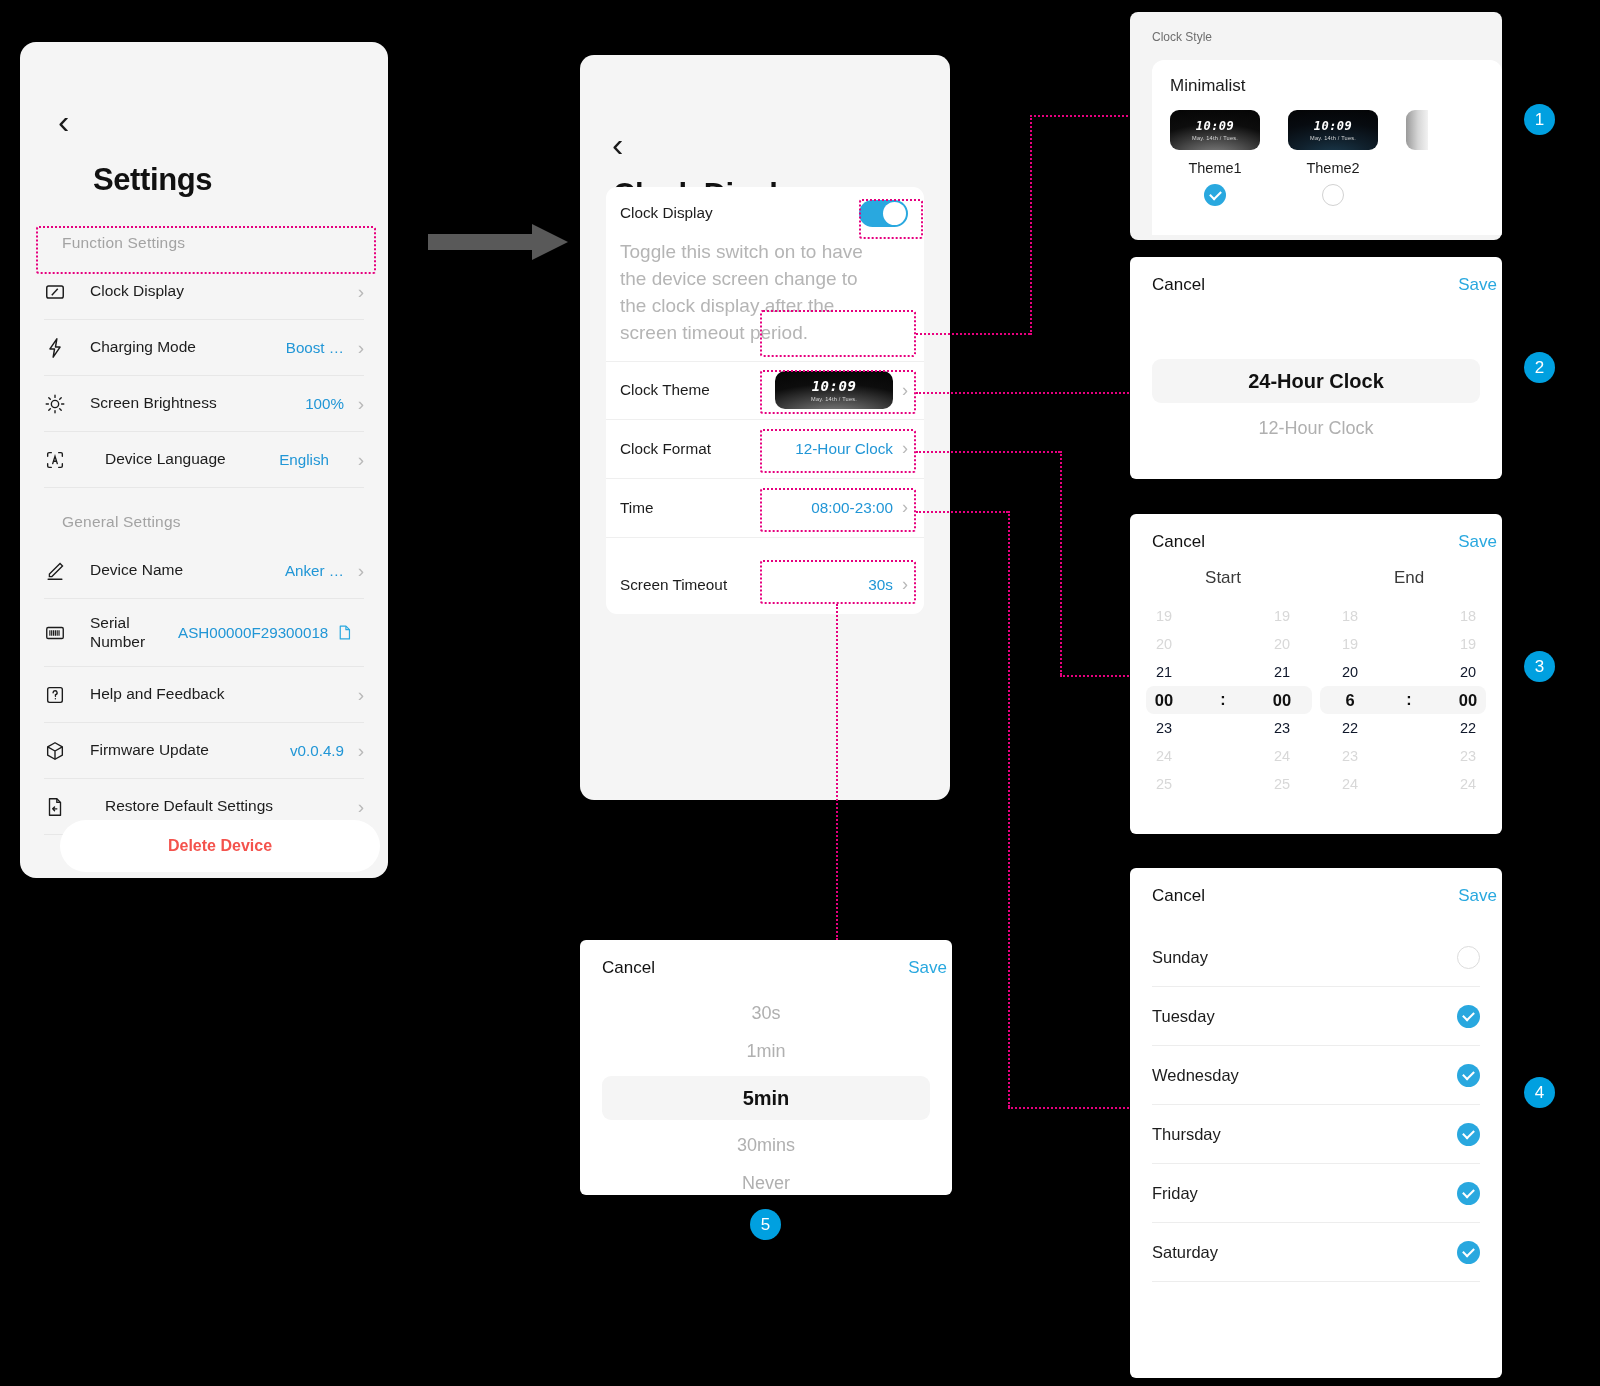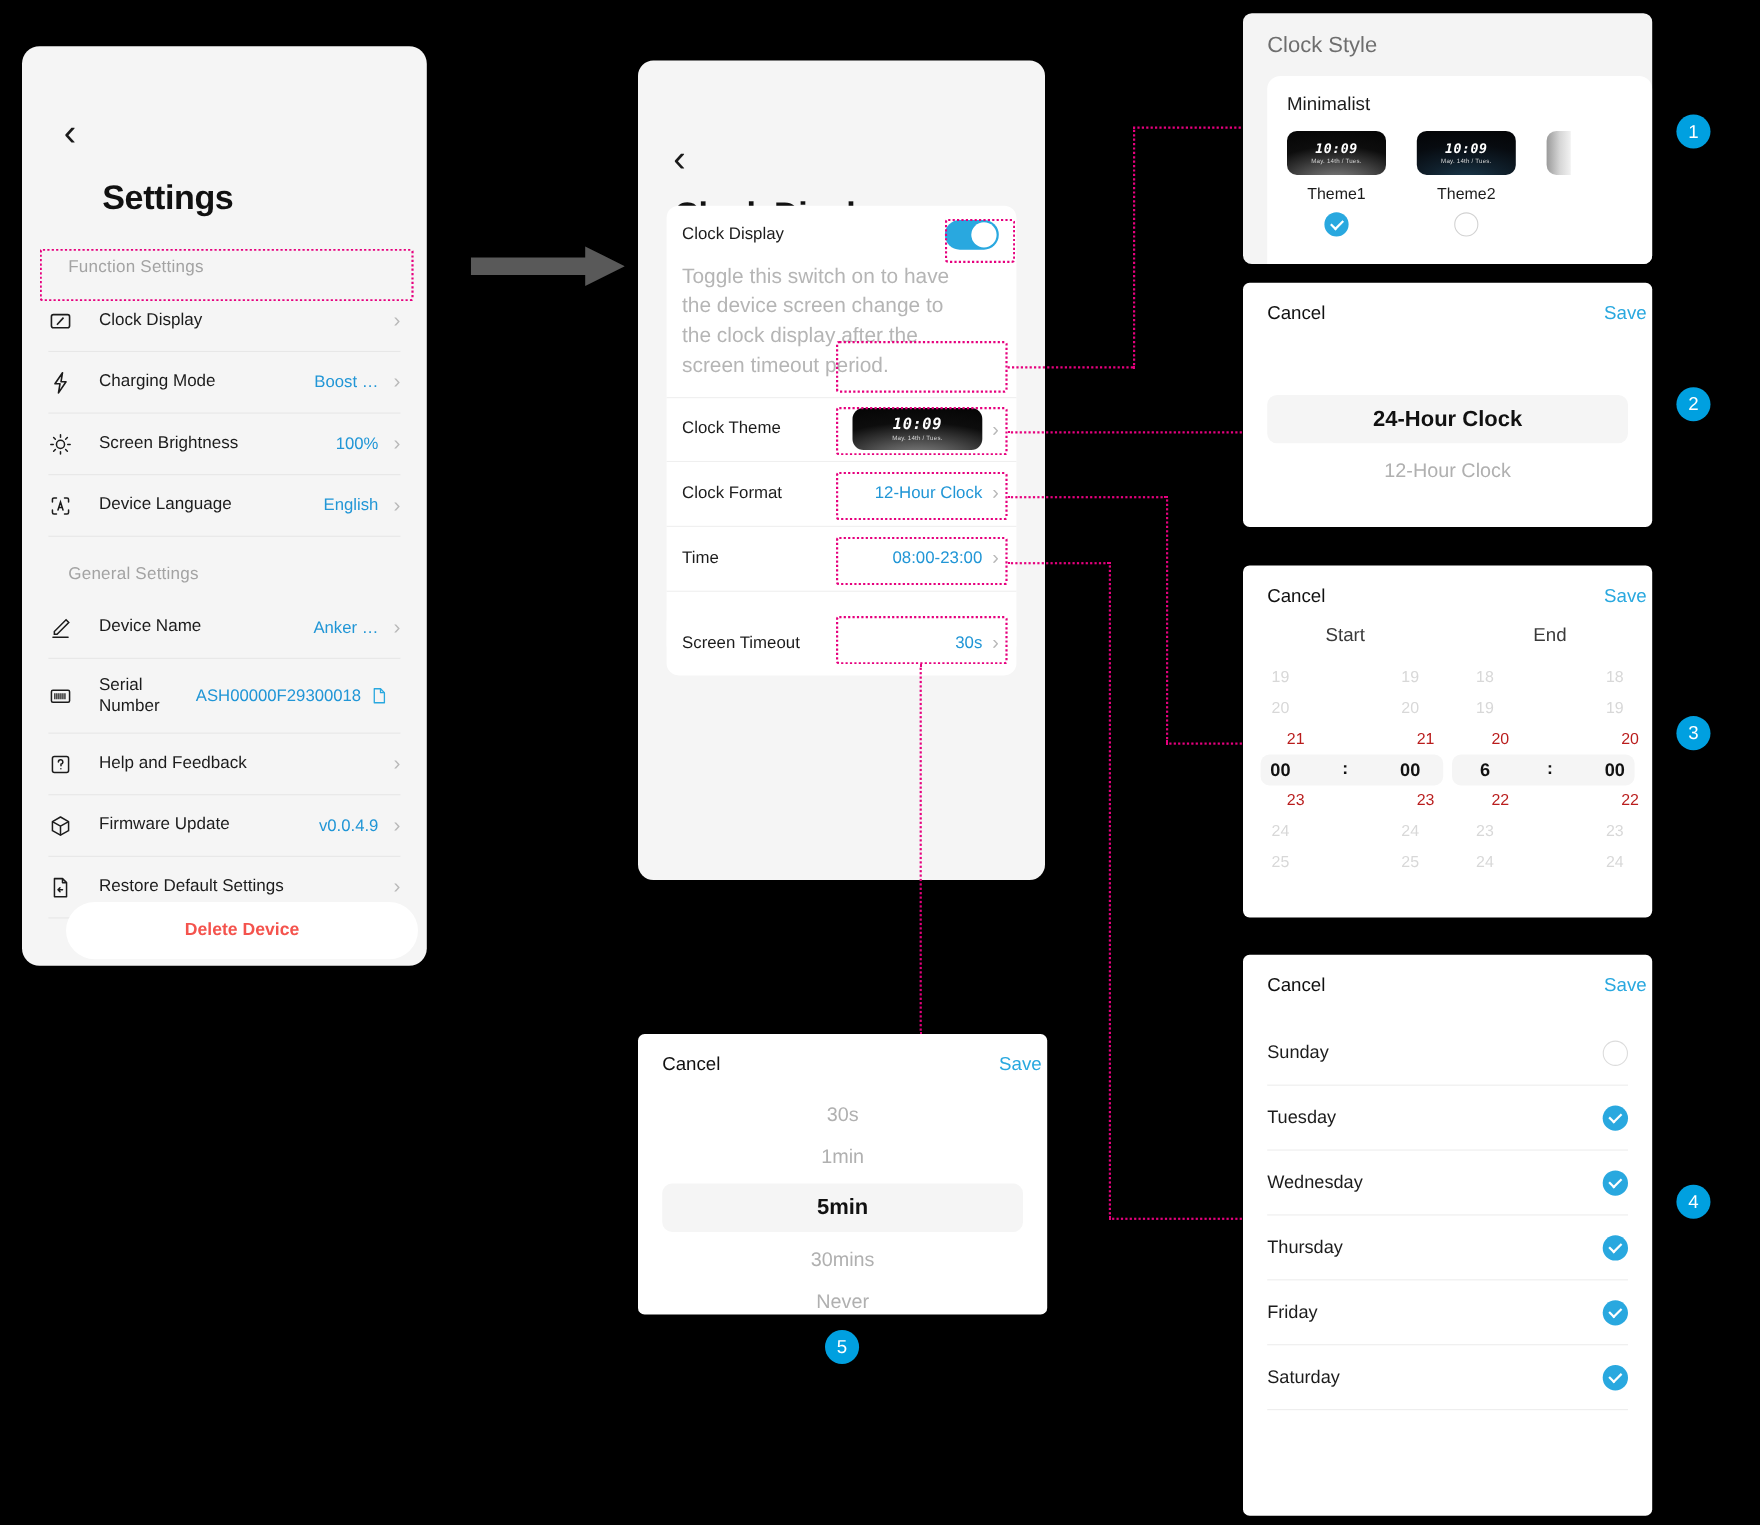--- a/index.html
+++ b/index.html
@@ -36,21 +36,21 @@
   .sec-label {
     position: absolute; left: 42px; font-size: 15.5px; color: #a3a3a3;
     letter-spacing: 0.2px;
   }
   .rows { position: absolute; left: 24px; width: 320px; }
   .row {
     position: relative; display: flex; align-items: center;
     height: 56px; border-bottom: 1px solid #e7e7e7;
     padding: 0 0 0 0;
   }
-  .row:last-child { border-bottom: 1px solid #e7e7e7; }
+  .row:last-child { border-bottom: 1px solid #e7e7e7; gap: 15px; }
   .row .ic { width: 46px; flex: 0 0 46px; display:flex; align-items:center; justify-content:flex-start; }
   .row .lbl { font-size: 15.5px; color: #1c1c1c; flex: 1 1 auto; line-height: 1.22; }
   .row .val { font-size: 15.2px; color: #2196d6; margin-right: 6px; white-space: nowrap; }
   .row .chev { color: #b9b9b9; font-size: 19px; font-weight: 300; width: 14px; text-align: right; }
   .row.tall { height: 68px; }
 
   .delete-btn {
     position: absolute; left: 40px; width: 320px; height: 52px;
     background: #fff; border-radius: 26px; display: flex;
     align-items: center; justify-content: center;
@@ -123,21 +123,21 @@
   #p5 { left: 580px; top: 940px; width: 372px; height: 255px; background:#fff; border-radius: 6px;}
 
   .sheet-bar {
     display: flex; align-items: center; justify-content: space-between;
     padding: 18px 5px 0 22px;
   }
   .sheet-bar .cancel { font-size: 17px; color: #111; }
   .sheet-bar .save { font-size: 17px; color: #29a8df; }
 
   
-  .cs-title { font-size: 20px; color: #6e6e6e; padding: 18px 0 0 22px; }
+  .cs-title { font-size: 12px; color: #6e6e6e; padding: 18px 0 0 22px; }
   .cs-card {
     margin: 16px 0 0 22px; background: #fff; border-radius: 12px 12px 0 0;
     height: 175px; padding: 16px 0 0 18px; overflow: hidden;
   }
   .cs-card .minimal { font-size: 17px; color: #1c1c1c; margin-bottom: 14px; }
   .themes { display: flex; align-items: flex-start; gap: 28px; }
   .theme-col { display: flex; flex-direction: column; align-items: center; width: 90px; }
   .theme-thumb { width: 90px; height: 40px; border-radius: 9px; }
   .theme-name { font-size: 14.5px; color: #1c1c1c; margin-top: 10px; }
   .radio { width: 22px; height: 22px; border-radius: 50%; border: 1.5px solid #d2d2d2; margin-top: 8px; background:#fff;}
@@ -168,21 +168,21 @@
   .tw-body { position: relative; margin-top: 14px; }
   .tw-sel {
     position: absolute; left: 16px; right: 16px; top: 84px; height: 28px;
     background: #f5f5f5; border-radius: 8px;
   }
   .tw-cols { position: relative; display: flex; }
   .tw-half { flex: 1; display: flex; justify-content: center; gap: 30px; }
   .tw-col { width: 44px; text-align: center; }
   .tw-col span { display: block; font-size: 14.5px; line-height: 28px; color: #dcdcdc; }
   .tw-col span.n1 { color: #d8d8d8; }
-  .tw-col span.n2 { color: #b91c1c; text-align: right; }
+  .tw-col span.n2 { color: #0f172a; }
   .tw-col span.sel { color: #111; font-size: 16.5px; font-weight: bold; }
   .tw-colon {
     width: 14px; text-align:center; font-size: 16px; color: #111; font-weight:bold;
     line-height: 28px; margin-top: 84px; height: 28px;
   }
 
   
   .dayrow {
     display: flex; align-items: center; justify-content: space-between;
     height: 59px; margin: 0 22px; border-bottom: 1px solid #ededed;

